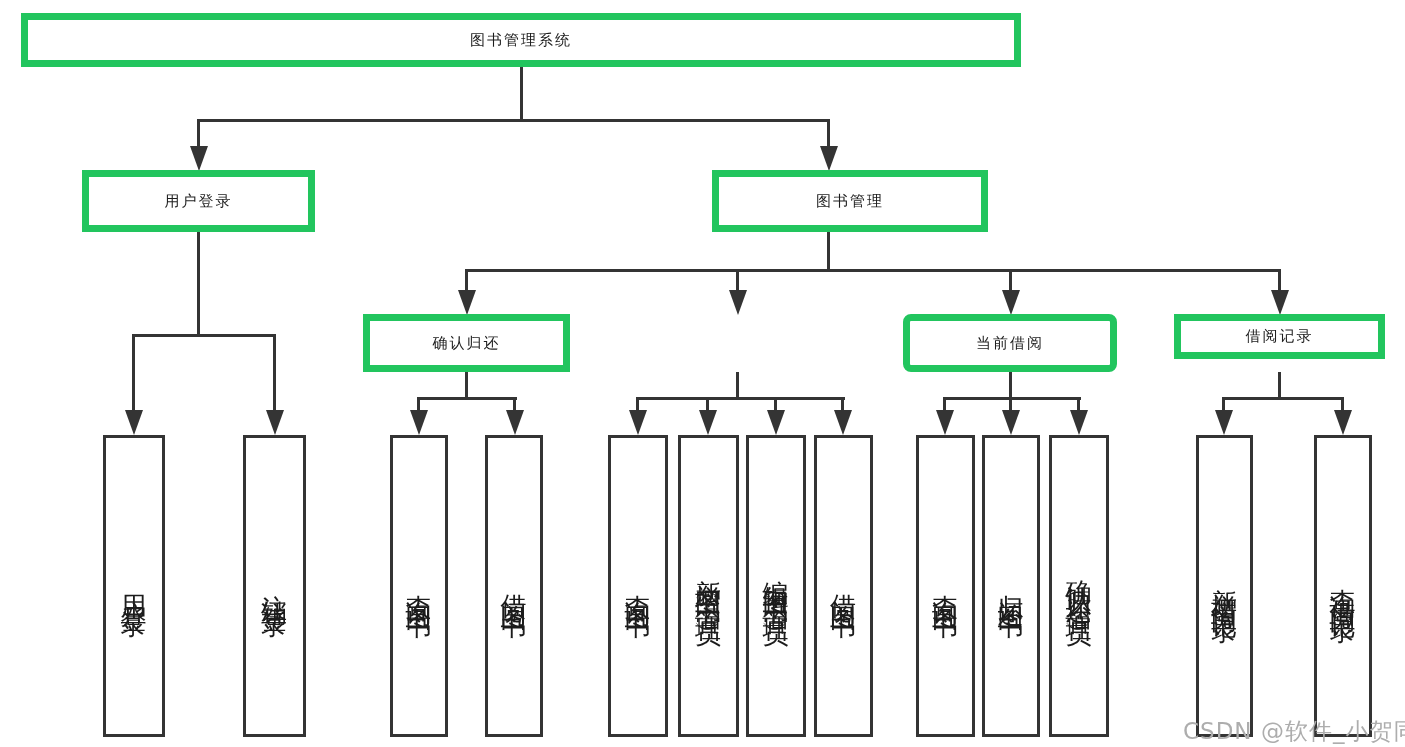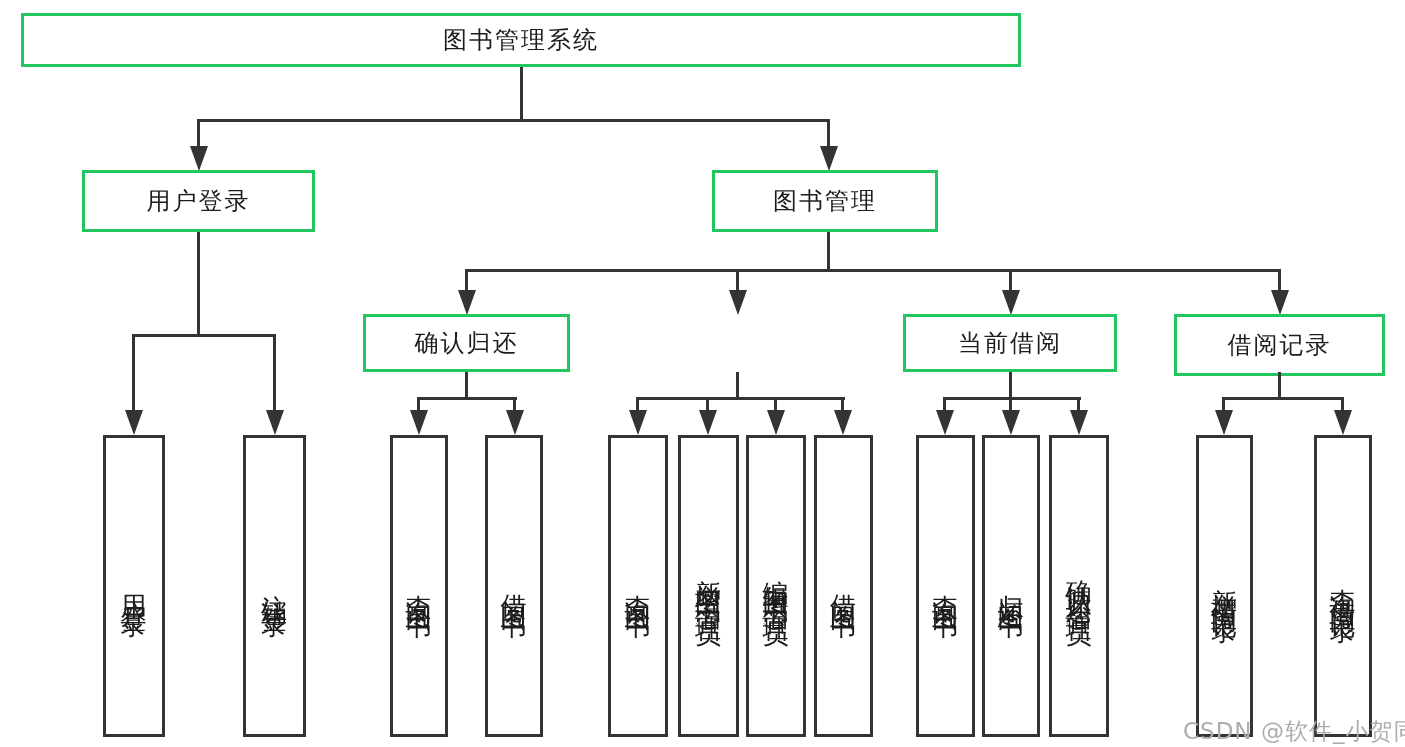--- a/index.html
+++ b/index.html
@@ -1,23 +1,23 @@
 <!DOCTYPE html>
 <html><head>
 <meta charset="utf-8">
 <style>
   html,body{margin:0;padding:0;background:#ffffff;}
   .canvas{
     position:relative;width:1405px;height:747px;background:#ffffff;overflow:hidden;
     font-family:"DejaVu Sans","Liberation Sans",sans-serif;
   }
   .node{
-    position:absolute;box-sizing:border-box;border:3px solid #22c55e;background:#ffffff;
+    position:absolute;box-sizing:border-box;border:7px solid #22c55e;background:#ffffff;
     display:flex;align-items:center;justify-content:center;
-    font-size:24px;color:#1c1c1c;letter-spacing:2px;white-space:nowrap;
+    font-size:15px;color:#1c1c1c;letter-spacing:2px;white-space:nowrap;
   }
   .leaf{
     position:absolute;box-sizing:border-box;border:3px solid #343434;background:#ffffff;
     display:flex;align-items:center;justify-content:center;
     top:435px;height:302px;
   }
   .leaf .vtext{
     writing-mode:vertical-rl;text-orientation:mixed;
     font-size:26px;letter-spacing:6px;line-height:1;color:#1c1c1c;
   }
@@ -44,21 +44,21 @@
   <div class="line" style="left:520px;top:67px;width:3px;height:55px;"></div>
   <div class="line" style="left:197px;top:119px;width:633px;height:3px;"></div>
   <div class="line" style="left:197px;top:119px;width:3px;height:30px;"></div>
   <div class="arrow" style="left:190px;top:146px;"></div>
   <div class="line" style="left:827px;top:119px;width:3px;height:30px;"></div>
   <div class="arrow" style="left:820px;top:146px;"></div>
 
   <div class="node" style="left:82px;top:170px;width:233px;height:62px;">
     <span>用户登录</span>
   </div>
-  <div class="node" style="left:712px;top:170px;width:226px;height:62px;">
+  <div class="node" style="left:712px;top:170px;width:276px;height:62px;">
     <span>图书管理</span>
   </div>
 
   <div class="line" style="left:197px;top:232px;width:3px;height:105px;"></div>
   <div class="line" style="left:133px;top:334px;width:143px;height:3px;"></div>
   <div class="line" style="left:132px;top:334px;width:3px;height:78px;"></div>
   <div class="arrow" style="left:125px;top:410px;"></div>
   <div class="line" style="left:273px;top:334px;width:3px;height:78px;"></div>
   <div class="arrow" style="left:266px;top:410px;"></div>
 
@@ -69,24 +69,24 @@
   <div class="line" style="left:736px;top:269px;width:3px;height:23px;"></div>
   <div class="arrow" style="left:729px;top:290px;"></div>
   <div class="line" style="left:1009px;top:269px;width:3px;height:23px;"></div>
   <div class="arrow" style="left:1002px;top:290px;"></div>
   <div class="line" style="left:1278px;top:269px;width:3px;height:23px;"></div>
   <div class="arrow" style="left:1271px;top:290px;"></div>
 
   <div class="node" style="left:363px;top:314px;width:207px;height:58px;">
     <span>确认归还</span>
   </div>
-  <div class="node" style="left:903px;top:314px;width:214px;height:58px;">
+  <div class="node" style="left:903px;top:314px;width:214px;height:58px;border-radius:8px;">
     <span>当前借阅</span>
   </div>
-  <div class="node" style="left:1174px;top:314px;width:211px;height:62px;">
+  <div class="node" style="left:1174px;top:314px;width:211px;height:45px;">
     <span>借阅记录</span>
   </div>
 
   <div class="line" style="left:465px;top:372px;width:3px;height:28px;"></div>
   <div class="line" style="left:418px;top:397px;width:99px;height:3px;"></div>
   <div class="line" style="left:417px;top:397px;width:3px;height:16px;"></div>
   <div class="arrow" style="left:410px;top:410px;"></div>
   <div class="line" style="left:513px;top:397px;width:3px;height:16px;"></div>
   <div class="arrow" style="left:506px;top:410px;"></div>
 

